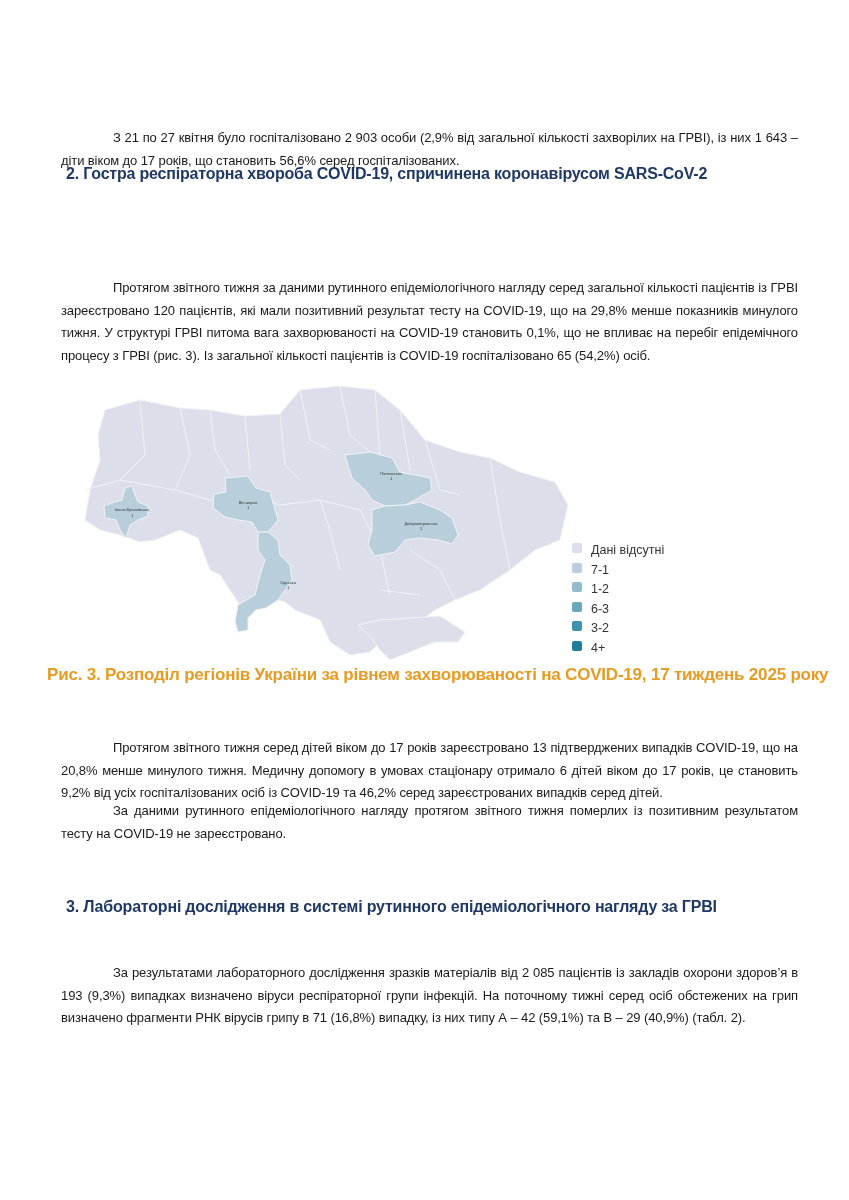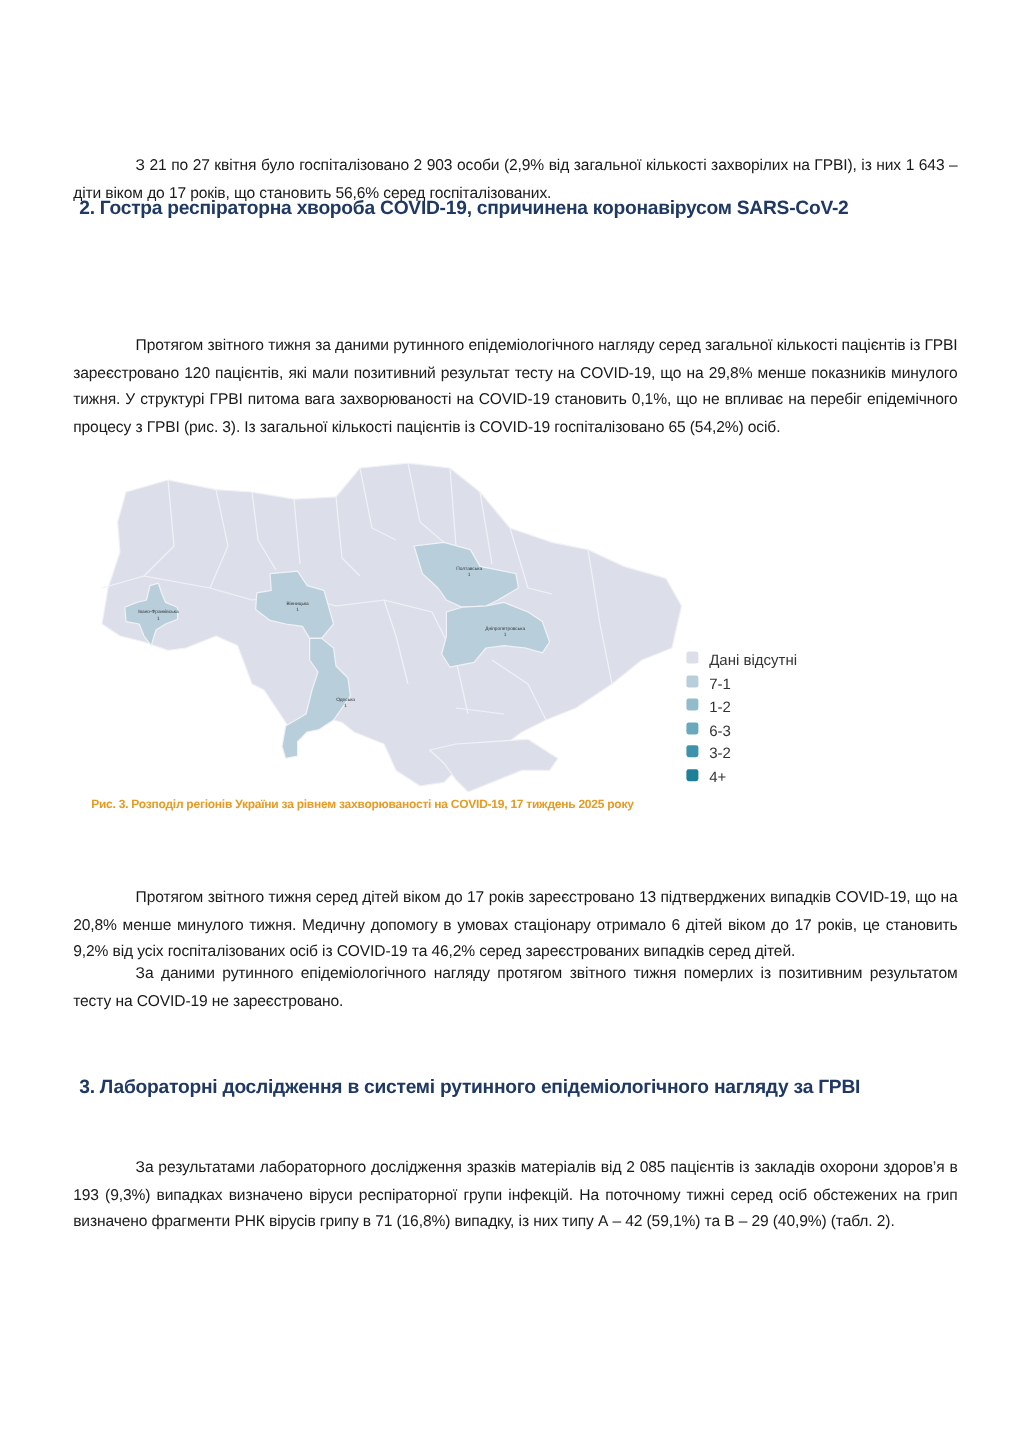--- a/index.html
+++ b/index.html
@@ -3,21 +3,21 @@
 <meta charset="utf-8">
 <style>
   html, body { margin:0; padding:0; background:#ffffff; }
   body { width:849px; height:1200px; position:relative; overflow:hidden;
          font-family:"Liberation Sans", sans-serif; color:#1a1a1a; }
   .para { position:absolute; left:61px; width:737px; font-size:13px; line-height:22.6px;
           text-align:justify; font-family:"Liberation Sans Narrow","Liberation Sans", sans-serif; letter-spacing:-0.1px;margin-top:44px; }
   .indent { text-indent:52px; }
   .heading { position:absolute; left:66px; font-size:16px; font-weight:bold; color:#1f3864;
              font-family:"Liberation Sans", sans-serif; letter-spacing:-0.2px; white-space:nowrap; }
-  .caption { position:absolute; left:76px; top:665px; font-size:10px; font-weight:bold;
+  .caption { position:absolute; left:47px; top:665px; font-size:17px; font-weight:bold;
              color:#e69b22; white-space:nowrap; font-family:"Liberation Sans", sans-serif; letter-spacing:-0.2px;}
   #map { position:absolute; left:80px; top:380px; width:500px; height:280px; }
   .legend { position:absolute; left:572px; top:543px; }
   .legend-item { display:flex; align-items:flex-start; height:19.6px; font-size:12.5px; color:#333; }
   .swatch { width:10px; height:10px; border-radius:2px; margin-right:9px; }
   .region-label { font-size:4px; fill:#333; font-family:"Liberation Sans", sans-serif; }
 </style>
 </head>
 <body>
 

